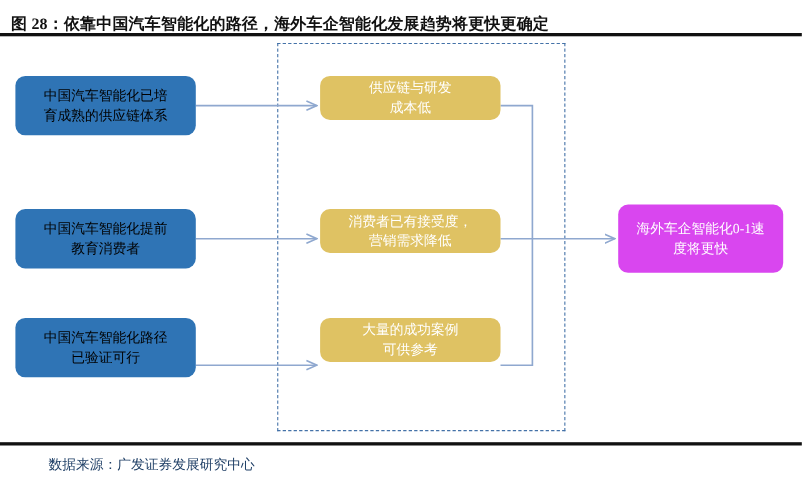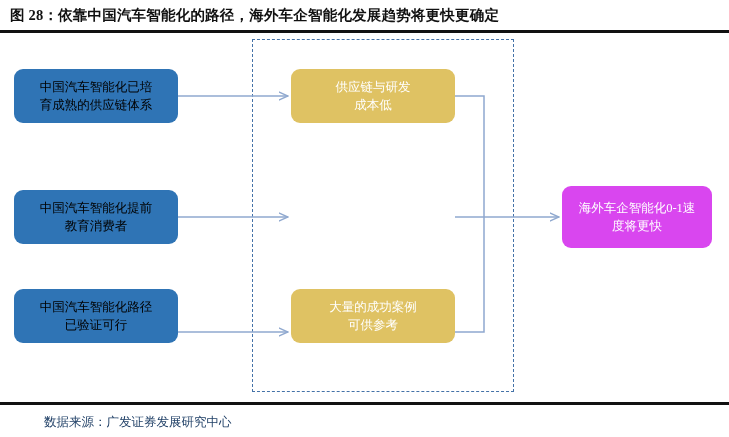--- a/index.html
+++ b/index.html
@@ -22,21 +22,21 @@
     height: 437px;
   }
 
   
   .title-bar {
     position: absolute;
     left: 0; top: 0;
     width: 687px;
     height: 31px;
     display: flex;
-    align-items: center;
+    align-items: flex-end;
     box-sizing: border-box;
     padding-left: 10px;
   }
   .title-text {
     font-family: "Liberation Serif", "DejaVu Serif", serif;
     font-weight: bold;
     font-size: 14.5px;
     letter-spacing: 0.2px;
     color: #111111;
     white-space: nowrap;
@@ -120,21 +120,21 @@
     font-size: 12.5px;
     width: 164px;
     height: 54px;
     left: 14px;
   }
   .node-yellow {
     background: #dfc263;
     color: #ffffff;
     font-size: 12.5px;
     width: 164px;
-    height: 54px;
+    height: 40px;
     left: 291px;
   }
   .node-gray {
     background: #d946ef;
     color: #ffffff;
     font-size: 12.5px;
     width: 150px;
     height: 62px;
     left: 562px;
   }
@@ -197,20 +197,24 @@
     </div>
     <div class="node node-blue row3">
       <span class="node-label">中国汽车智能化路径
 已验证可行</span>
     </div>
 
     <div class="node node-yellow row1">
       <span class="node-label">供应链与研发
 成本低</span>
     </div>
+    <div class="node node-yellow row2">
+      <span class="node-label">消费者已有接受度，
+营销需求降低</span>
+    </div>
     <div class="node node-yellow row3">
       <span class="node-label">大量的成功案例
 可供参考</span>
     </div>
 
     <div class="node node-gray row-gray">
       <span class="node-label">海外车企智能化0-1速
 度将更快</span>
     </div>
 

